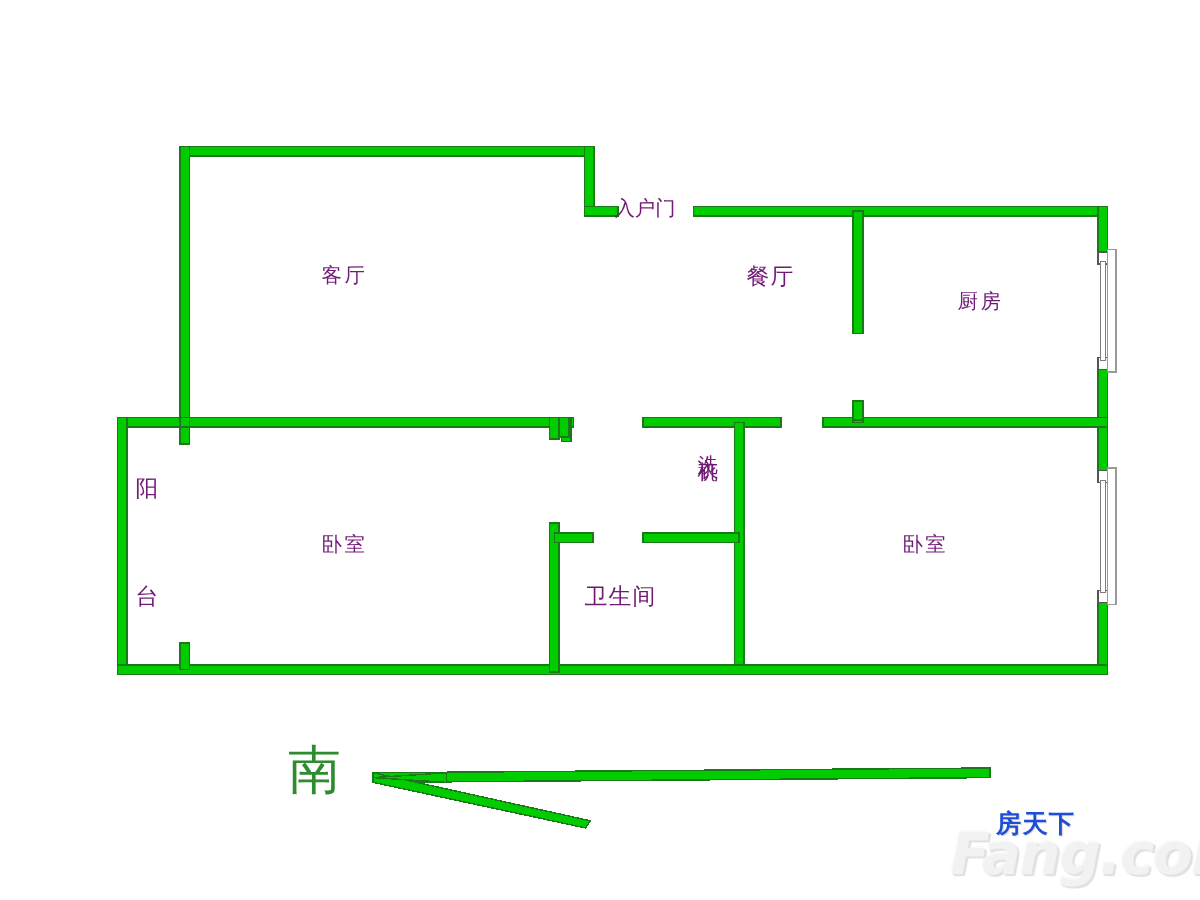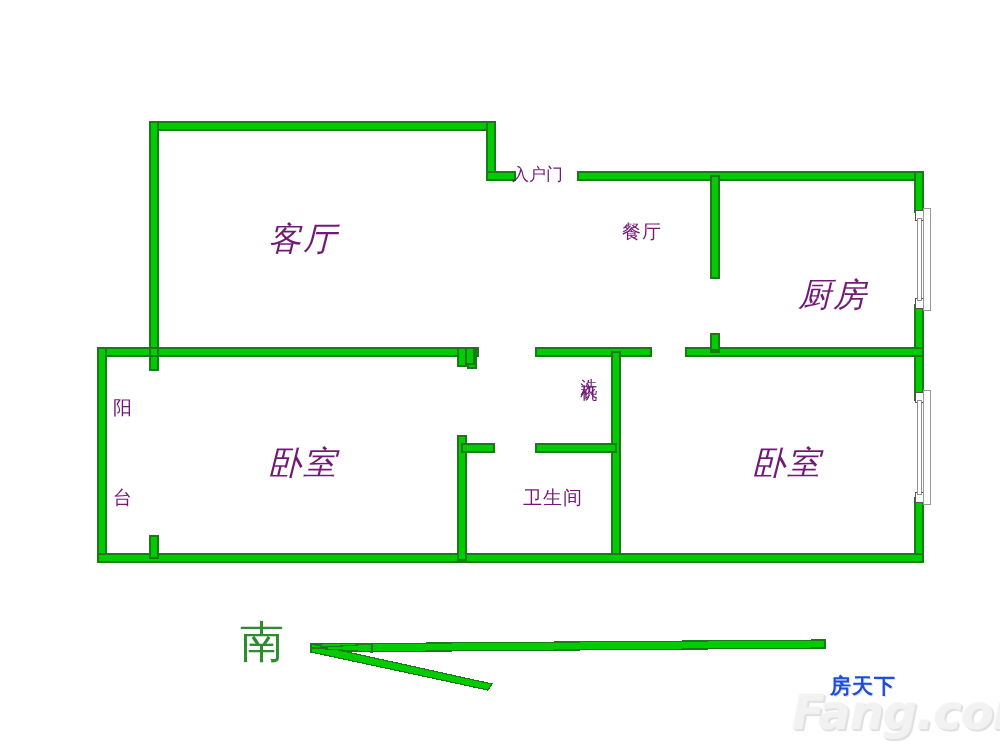--- a/index.html
+++ b/index.html
@@ -30,23 +30,22 @@
   }
   .room-label {
     position: absolute;
     color: #701a75;
     font-family: "DejaVu Sans", "Liberation Sans", sans-serif;
     white-space: nowrap;
     line-height: 1.0;
     user-select: none;
   }
   .label-lg {
-    font-size: 33px;
+    font-size: 17px;
     letter-spacing: 2px;
-    font-style: italic;
   }
   .label-md {
     font-size: 19px;
     letter-spacing: 1px;
   }
   .label-sm {
     font-size: 17px;
     letter-spacing: 0px;
   }
   .label-vert {
@@ -175,27 +174,27 @@
         <polygon points="311,644 492,684 488,690 311,652"></polygon>
         <polygon points="311,648 372,644 372,652"></polygon>
       </g>
     </g>
   </svg>
 
   <div class="room-label label-lg" style="left:268px; top:222px;">客厅</div>
 
   <div class="room-label label-md" style="left:622px; top:222px;">餐厅</div>
 
-  <div class="room-label label-lg" style="left:798px; top:278px;">厨房</div>
+  <div class="room-label label-lg" style="left:798px; top:244px;">厨房</div>
 
   <div class="room-label label-lg" style="left:268px; top:446px;">卧室</div>
 
   <div class="room-label label-lg" style="left:752px; top:446px;">卧室</div>
 
-  <div class="room-label label-md" style="left:487px; top:488px;margin-left:36px;">卫生间</div>
+  <div class="room-label label-md" style="left:487px; top:488px;">卫生间</div>
 
   <div class="room-label label-md" style="left:113px; top:398px;"><span id="balcony-c1">阳</span></div>
   <div class="room-label label-md" style="left:113px; top:488px;"><span id="balcony-c2">台</span></div>
 
   <div class="room-label label-sm label-vert" style="left:578px; top:365px;">洗衣机</div>
 
   <div class="room-label label-sm" style="left:512px; top:166px;">入户门</div>
 
   <div class="compass-label">南</div>
 

